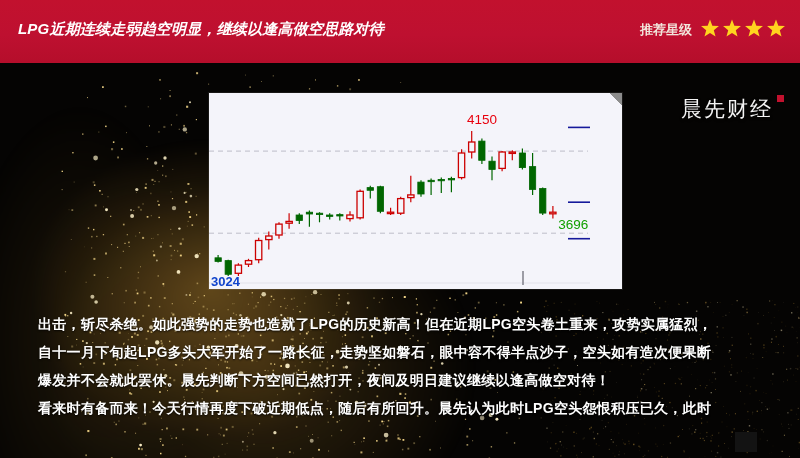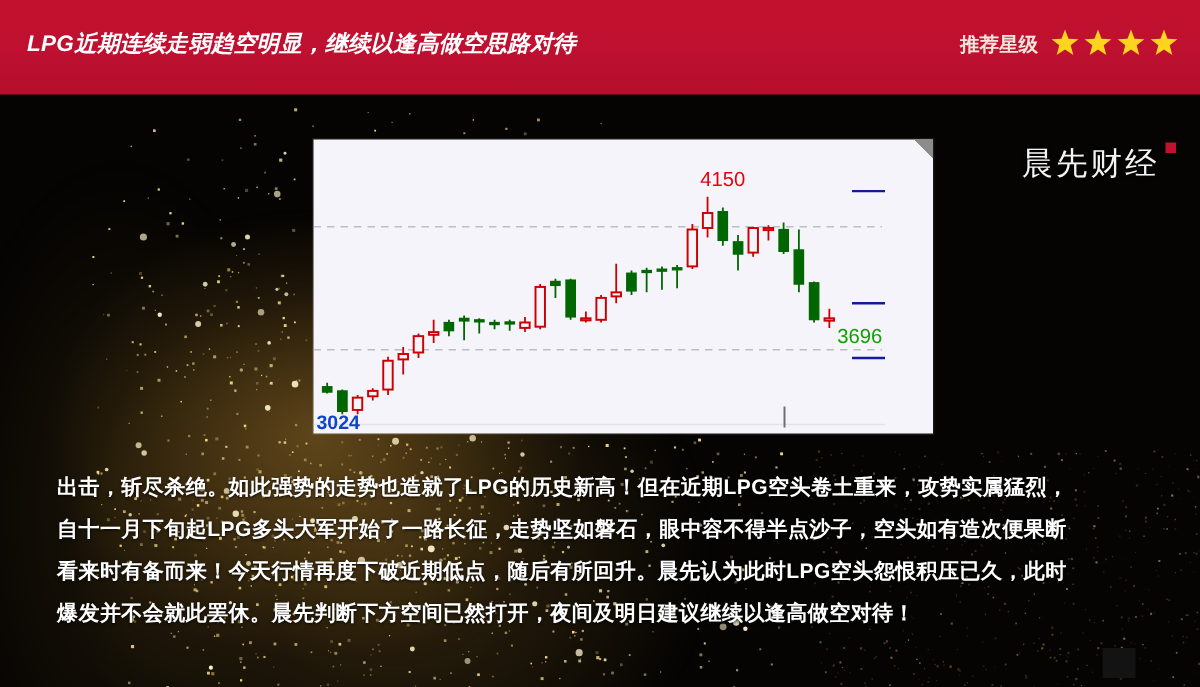--- a/index.html
+++ b/index.html
@@ -1480,18 +1480,18 @@
         <text x="272.9" y="31.1" text-anchor="middle" font-family="Liberation Sans, sans-serif" font-size="13.5" fill="#E8000D">4150</text>
         <text x="364.2" y="135.9" text-anchor="middle" font-family="Liberation Sans, sans-serif" font-size="13.5" fill="#12A000">3696</text>
         <text x="2" y="193" font-family="Liberation Sans, sans-serif" font-size="13" font-weight="bold" fill="#1144CC">3024</text>
       </svg>
     <div class="chart-corner"></div>
   </div>
 
   <div class="body-copy" id="bodyCopy">
       <div class="body-line">出击，斩尽杀绝。如此强势的走势也造就了LPG的历史新高！但在近期LPG空头卷土重来，攻势实属猛烈，</div>
       <div class="body-line">自十一月下旬起LPG多头大军开始了一路长征，走势坚如磐石，眼中容不得半点沙子，空头如有造次便果断</div>
+      <div class="body-line">爆发并不会就此罢休。晨先判断下方空间已然打开，夜间及明日建议继续以逢高做空对待！</div>
       <div class="body-line">看来时有备而来！今天行情再度下破近期低点，随后有所回升。晨先认为此时LPG空头怨恨积压已久，此时</div>
-      <div class="body-line">爆发并不会就此罢休。晨先判断下方空间已然打开，夜间及明日建议继续以逢高做空对待！</div>
     </div>
 
   <div class="corner-badge"></div>
 </div>
 
 </body></html>

